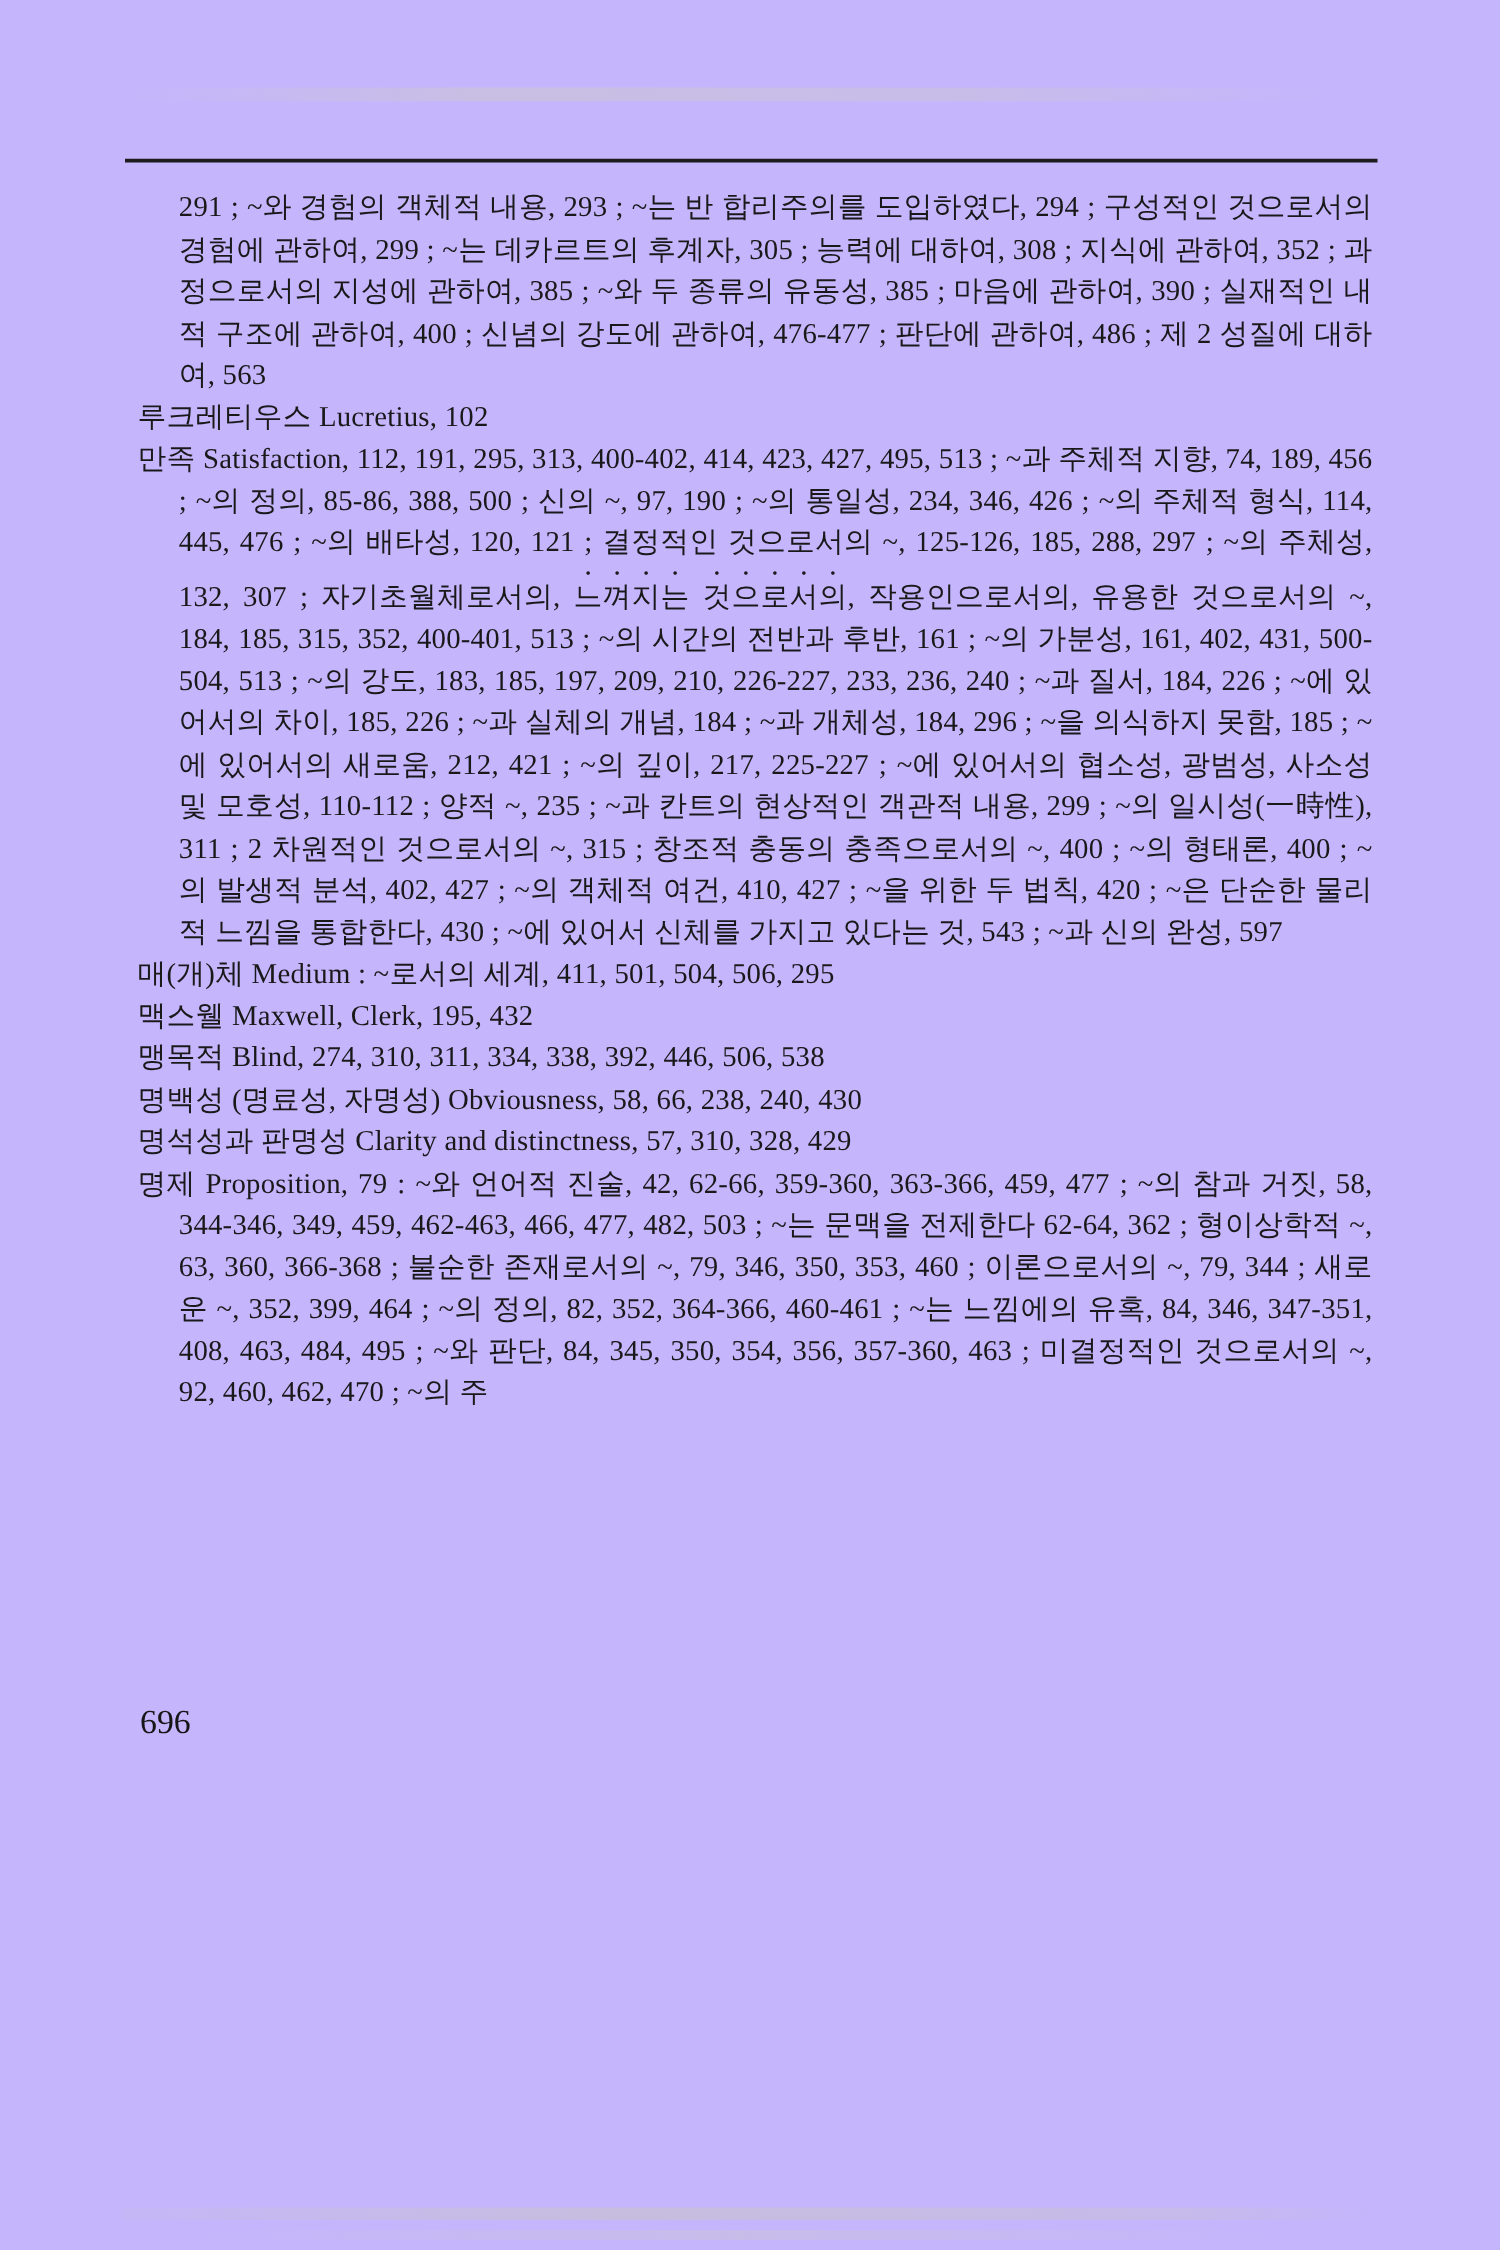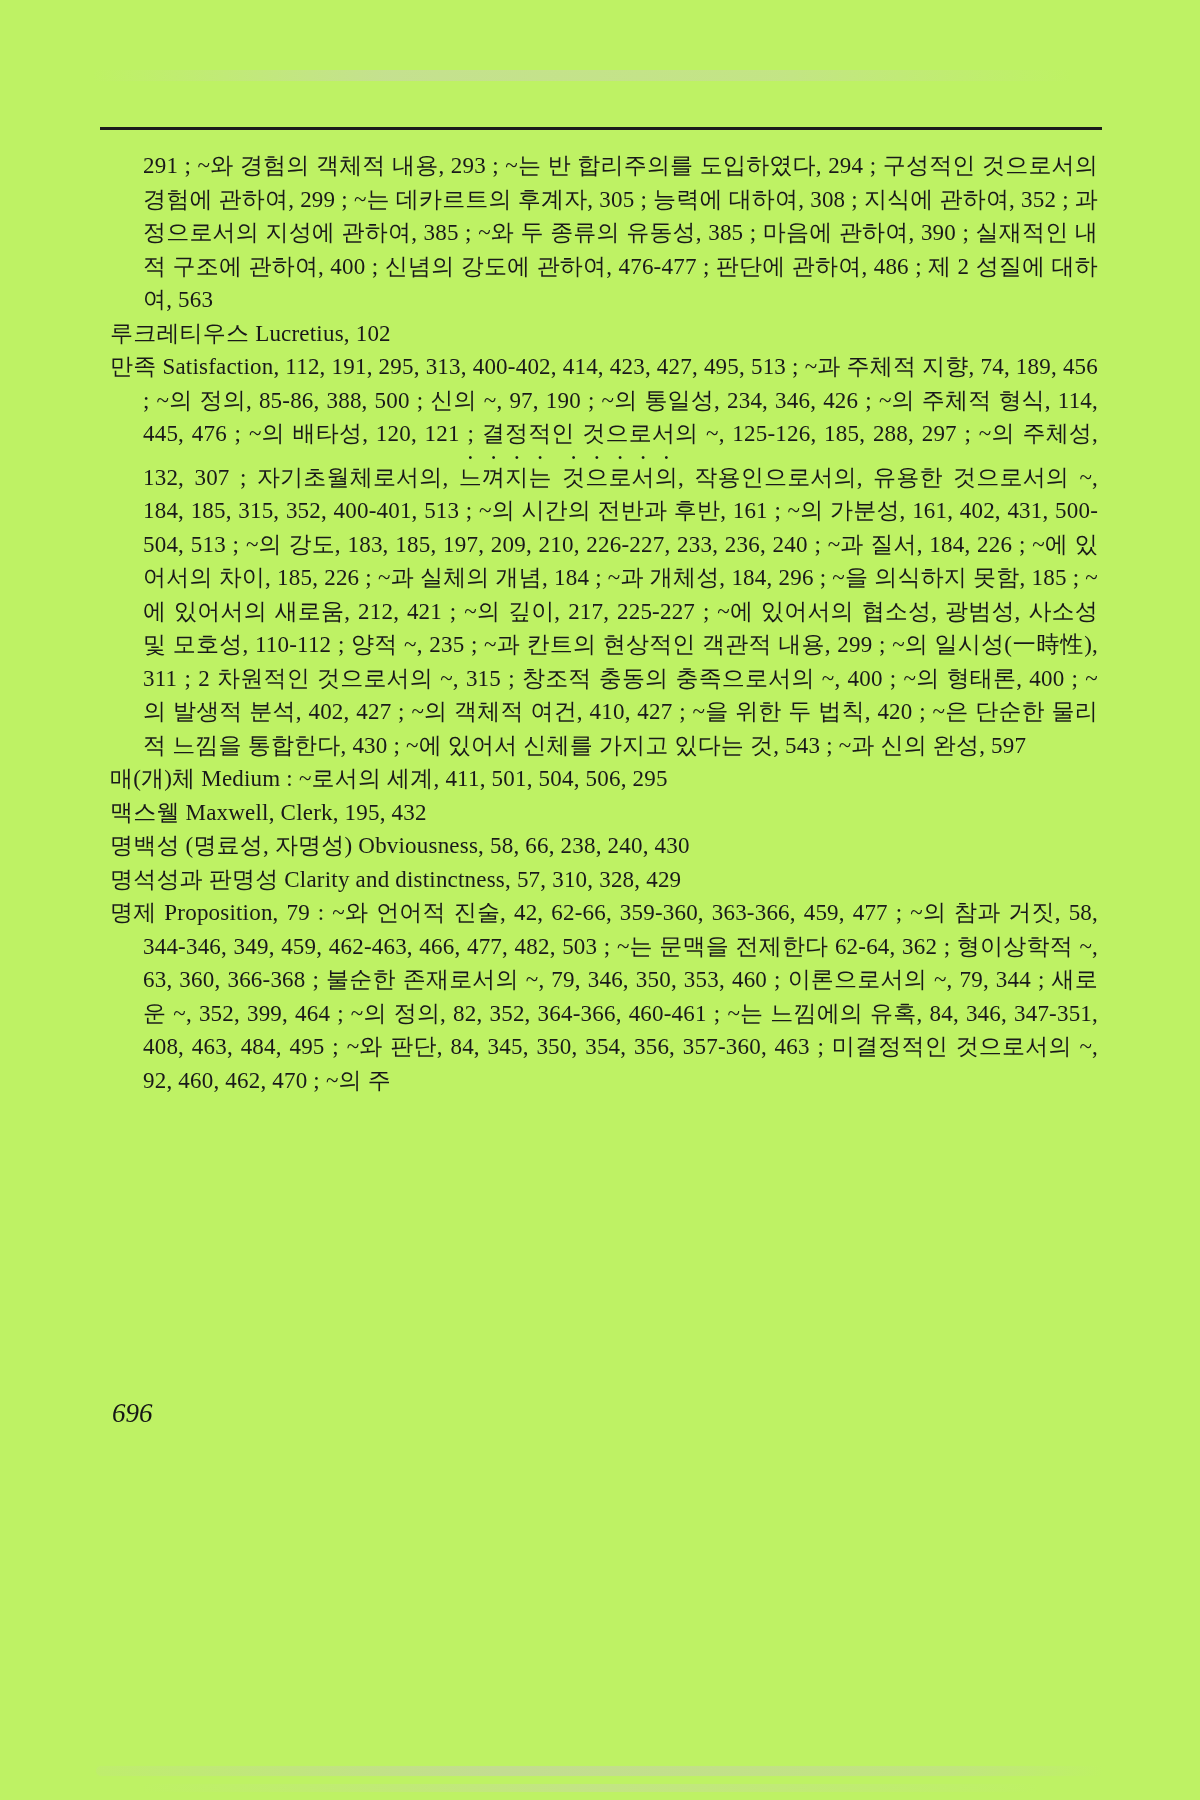--- a/index.html
+++ b/index.html
@@ -4,21 +4,21 @@
 <style>
   * { margin: 0; padding: 0; box-sizing: border-box; }
   html, body { background: #ffffff; }
   body {
     width: 1200px; height: 1800px;
     font-family: "Liberation Serif", "DejaVu Serif", serif;
   }
   .page {
     position: relative;
     width: 1200px; height: 1800px;
-    background: #bef264;
+    background: #c4b5fd;
     color: #191919;
     overflow: hidden;
   }
   
   .artifact {
     position: absolute;
     border-radius: 6px;
     pointer-events: none;
   }
   .artifact-top {
@@ -58,37 +58,36 @@
   .em-dots {
     -webkit-text-emphasis: filled dot;
     -webkit-text-emphasis-position: over right;
     text-emphasis: filled dot;
     text-emphasis-position: over right;
   }
   .page-number {
     position: absolute;
     left: 112px; top: 1362px;
     font-size: 27px;
-    font-style: italic;
     color: #161616;
-    margin-top: 36px;
   }
 </style>
 </head>
 <body>
 
 <div class="page">
   <div class="artifact artifact-top"></div>
   <div class="rule"></div>
   <div class="content">
       <p class="entry continuation"><span>291 ; ~와 경험의 객체적 내용, 293 ; ~는 반 합리주의를 도입하였다, 294 ; 구성적인 것으로서의 경험에 관하여, 299 ; ~는 데카르트의 후계자, 305 ; 능력에 대하여, 308 ; 지식에 관하여, 352 ; 과정으로서의 지성에 관하여, 385 ; ~와 두 종류의 유동성, 385 ; 마음에 관하여, 390 ; 실재적인 내적 구조에 관하여, 400 ; 신념의 강도에 관하여, 476-477 ; 판단에 관하여, 486 ; 제 2 성질에 대하여, 563</span></p>
       <p class="entry"><span>루크레티우스 Lucretius, 102</span></p>
       <p class="entry"><span>만족 Satisfaction, 112, 191, 295, 313, 400-402, 414, 423, 427, 495, 513 ; ~과 주체적 지향, 74, 189, 456 ; ~의 정의, 85-86, 388, 500 ; 신의 ~, 97, 190 ; ~의 통일성, 234, 346, 426 ; ~의 주체적 형식, 114, 445, 476 ; ~의 배타성, 120, 121 ; 결정적인 것으로서의 ~, 125-126, 185, 288, 297 ; ~의 주체성, 132, 307 ; 자기초월체로서의, </span><span class="em-dots">느껴지는 것으로서의</span><span>, 작용인으로서의, 유용한 것으로서의 ~, 184, 185, 315, 352, 400-401, 513 ; ~의 시간의 전반과 후반, 161 ; ~의 가분성, 161, 402, 431, 500-504, 513 ; ~의 강도, 183, 185, 197, 209, 210, 226-227, 233, 236, 240 ; ~과 질서, 184, 226 ; ~에 있어서의 차이, 185, 226 ; ~과 실체의 개념, 184 ; ~과 개체성, 184, 296 ; ~을 의식하지 못함, 185 ; ~에 있어서의 새로움, 212, 421 ; ~의 깊이, 217, 225-227 ; ~에 있어서의 협소성, 광범성, 사소성 및 모호성, 110-112 ; 양적 ~, 235 ; ~과 칸트의 현상적인 객관적 내용, 299 ; ~의 일시성(一時性), 311 ; 2 차원적인 것으로서의 ~, 315 ; 창조적 충동의 충족으로서의 ~, 400 ; ~의 형태론, 400 ; ~의 발생적 분석, 402, 427 ; ~의 객체적 여건, 410, 427 ; ~을 위한 두 법칙, 420 ; ~은 단순한 물리적 느낌을 통합한다, 430 ; ~에 있어서 신체를 가지고 있다는 것, 543 ; ~과 신의 완성, 597</span></p>
       <p class="entry"><span>매(개)체 Medium : ~로서의 세계, 411, 501, 504, 506, 295</span></p>
       <p class="entry"><span>맥스웰 Maxwell, Clerk, 195, 432</span></p>
+      <p class="entry"><span>맹목적 Blind, 274, 310, 311, 334, 338, 392, 446, 506, 538</span></p>
       <p class="entry"><span>명백성 (명료성, 자명성) Obviousness, 58, 66, 238, 240, 430</span></p>
       <p class="entry"><span>명석성과 판명성 Clarity and distinctness, 57, 310, 328, 429</span></p>
       <p class="entry"><span>명제 Proposition, 79 : ~와 언어적 진술, 42, 62-66, 359-360, 363-366, 459, 477 ; ~의 참과 거짓, 58, 344-346, 349, 459, 462-463, 466, 477, 482, 503 ; ~는 문맥을 전제한다 62-64, 362 ; 형이상학적 ~, 63, 360, 366-368 ; 불순한 존재로서의 ~, 79, 346, 350, 353, 460 ; 이론으로서의 ~, 79, 344 ; 새로운 ~, 352, 399, 464 ; ~의 정의, 82, 352, 364-366, 460-461 ; ~는 느낌에의 유혹, 84, 346, 347-351, 408, 463, 484, 495 ; ~와 판단, 84, 345, 350, 354, 356, 357-360, 463 ; 미결정적인 것으로서의 ~, 92, 460, 462, 470 ; ~의 주</span></p>
     </div>
   <div class="page-number">696</div>
   <div class="artifact artifact-bottom1"></div>
   <div class="artifact artifact-bottom2"></div>
 </div>
 
 </body></html>

